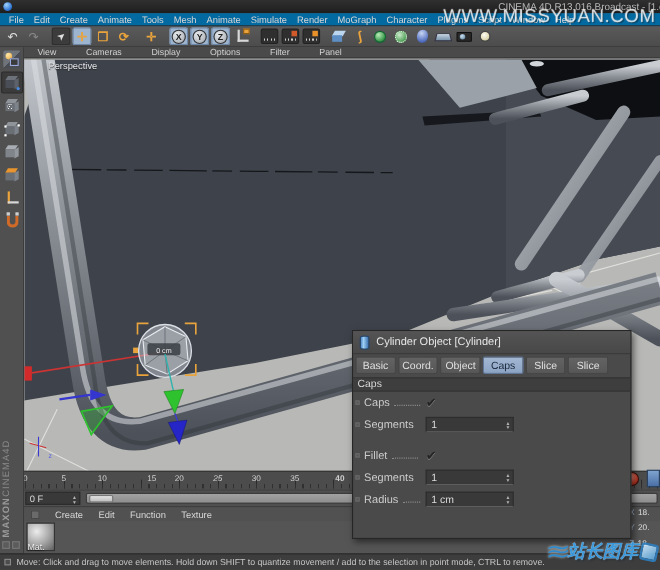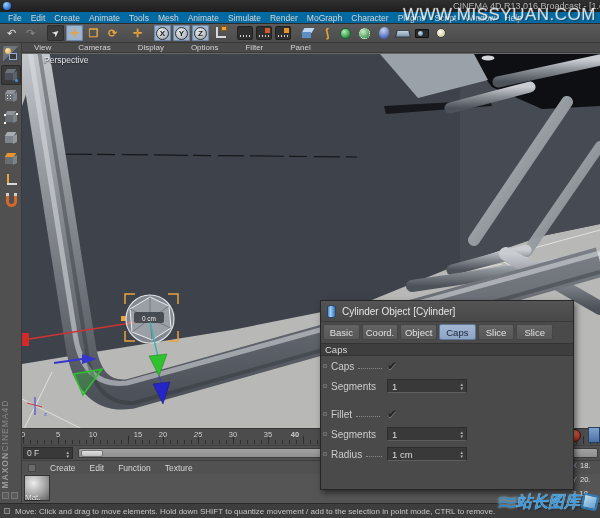--- a/index.html
+++ b/index.html
@@ -398,21 +398,21 @@
     <div class="major"></div>
       <div class="minor"></div>
     <span class="num" style="left:-6px;">0</span>
     <span class="num" style="left:29px;">5</span>
     <span class="num" style="left:64px;">10</span>
     <span class="num" style="left:99px;margin-left:10px;">15</span>
     <span class="num" style="left:134px;">20</span>
     <span class="num" style="left:169px;font-style:italic;">25</span>
     <span class="num" style="left:204px;">30</span>
     <span class="num" style="left:239px;">35</span>
-    <span class="num" style="left:266px;font-weight:bold;">40</span>
+    <span class="num" style="left:280px;font-weight:bold;">40</span>
   </div>
 
   <div class="sliderrow">
     <div class="framebox">
       <span>0 F</span>
       <div class="spin">
           <span>▲</span>
           <span>▼</span>
         </div>
     </div>

